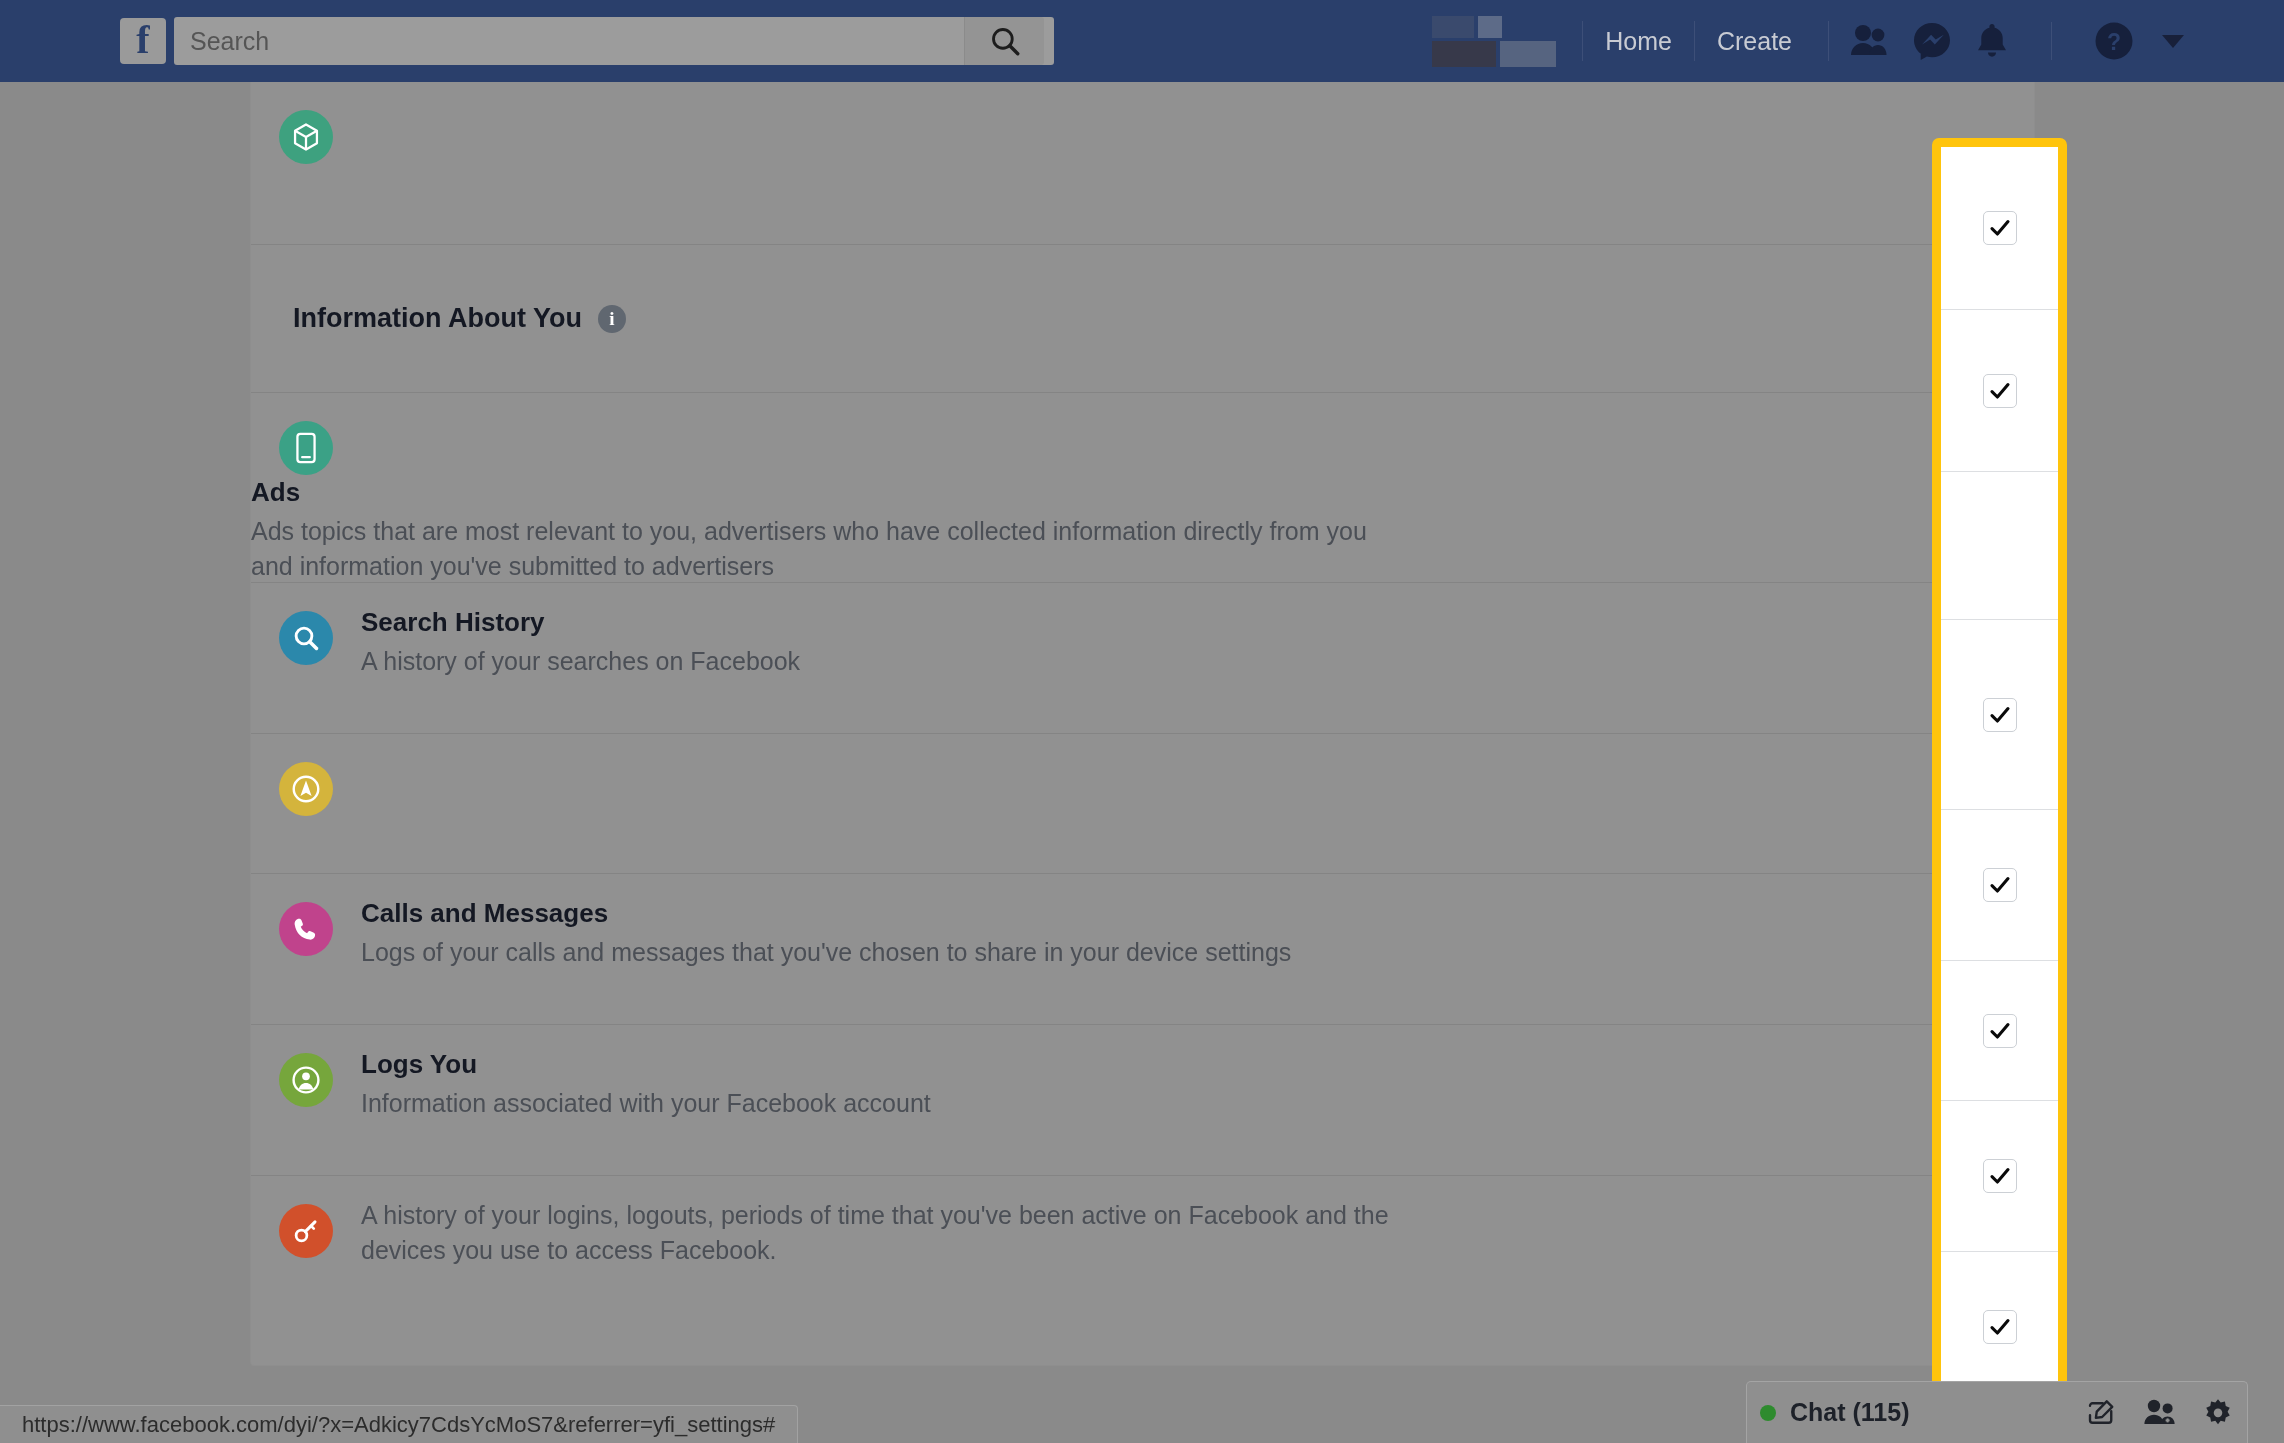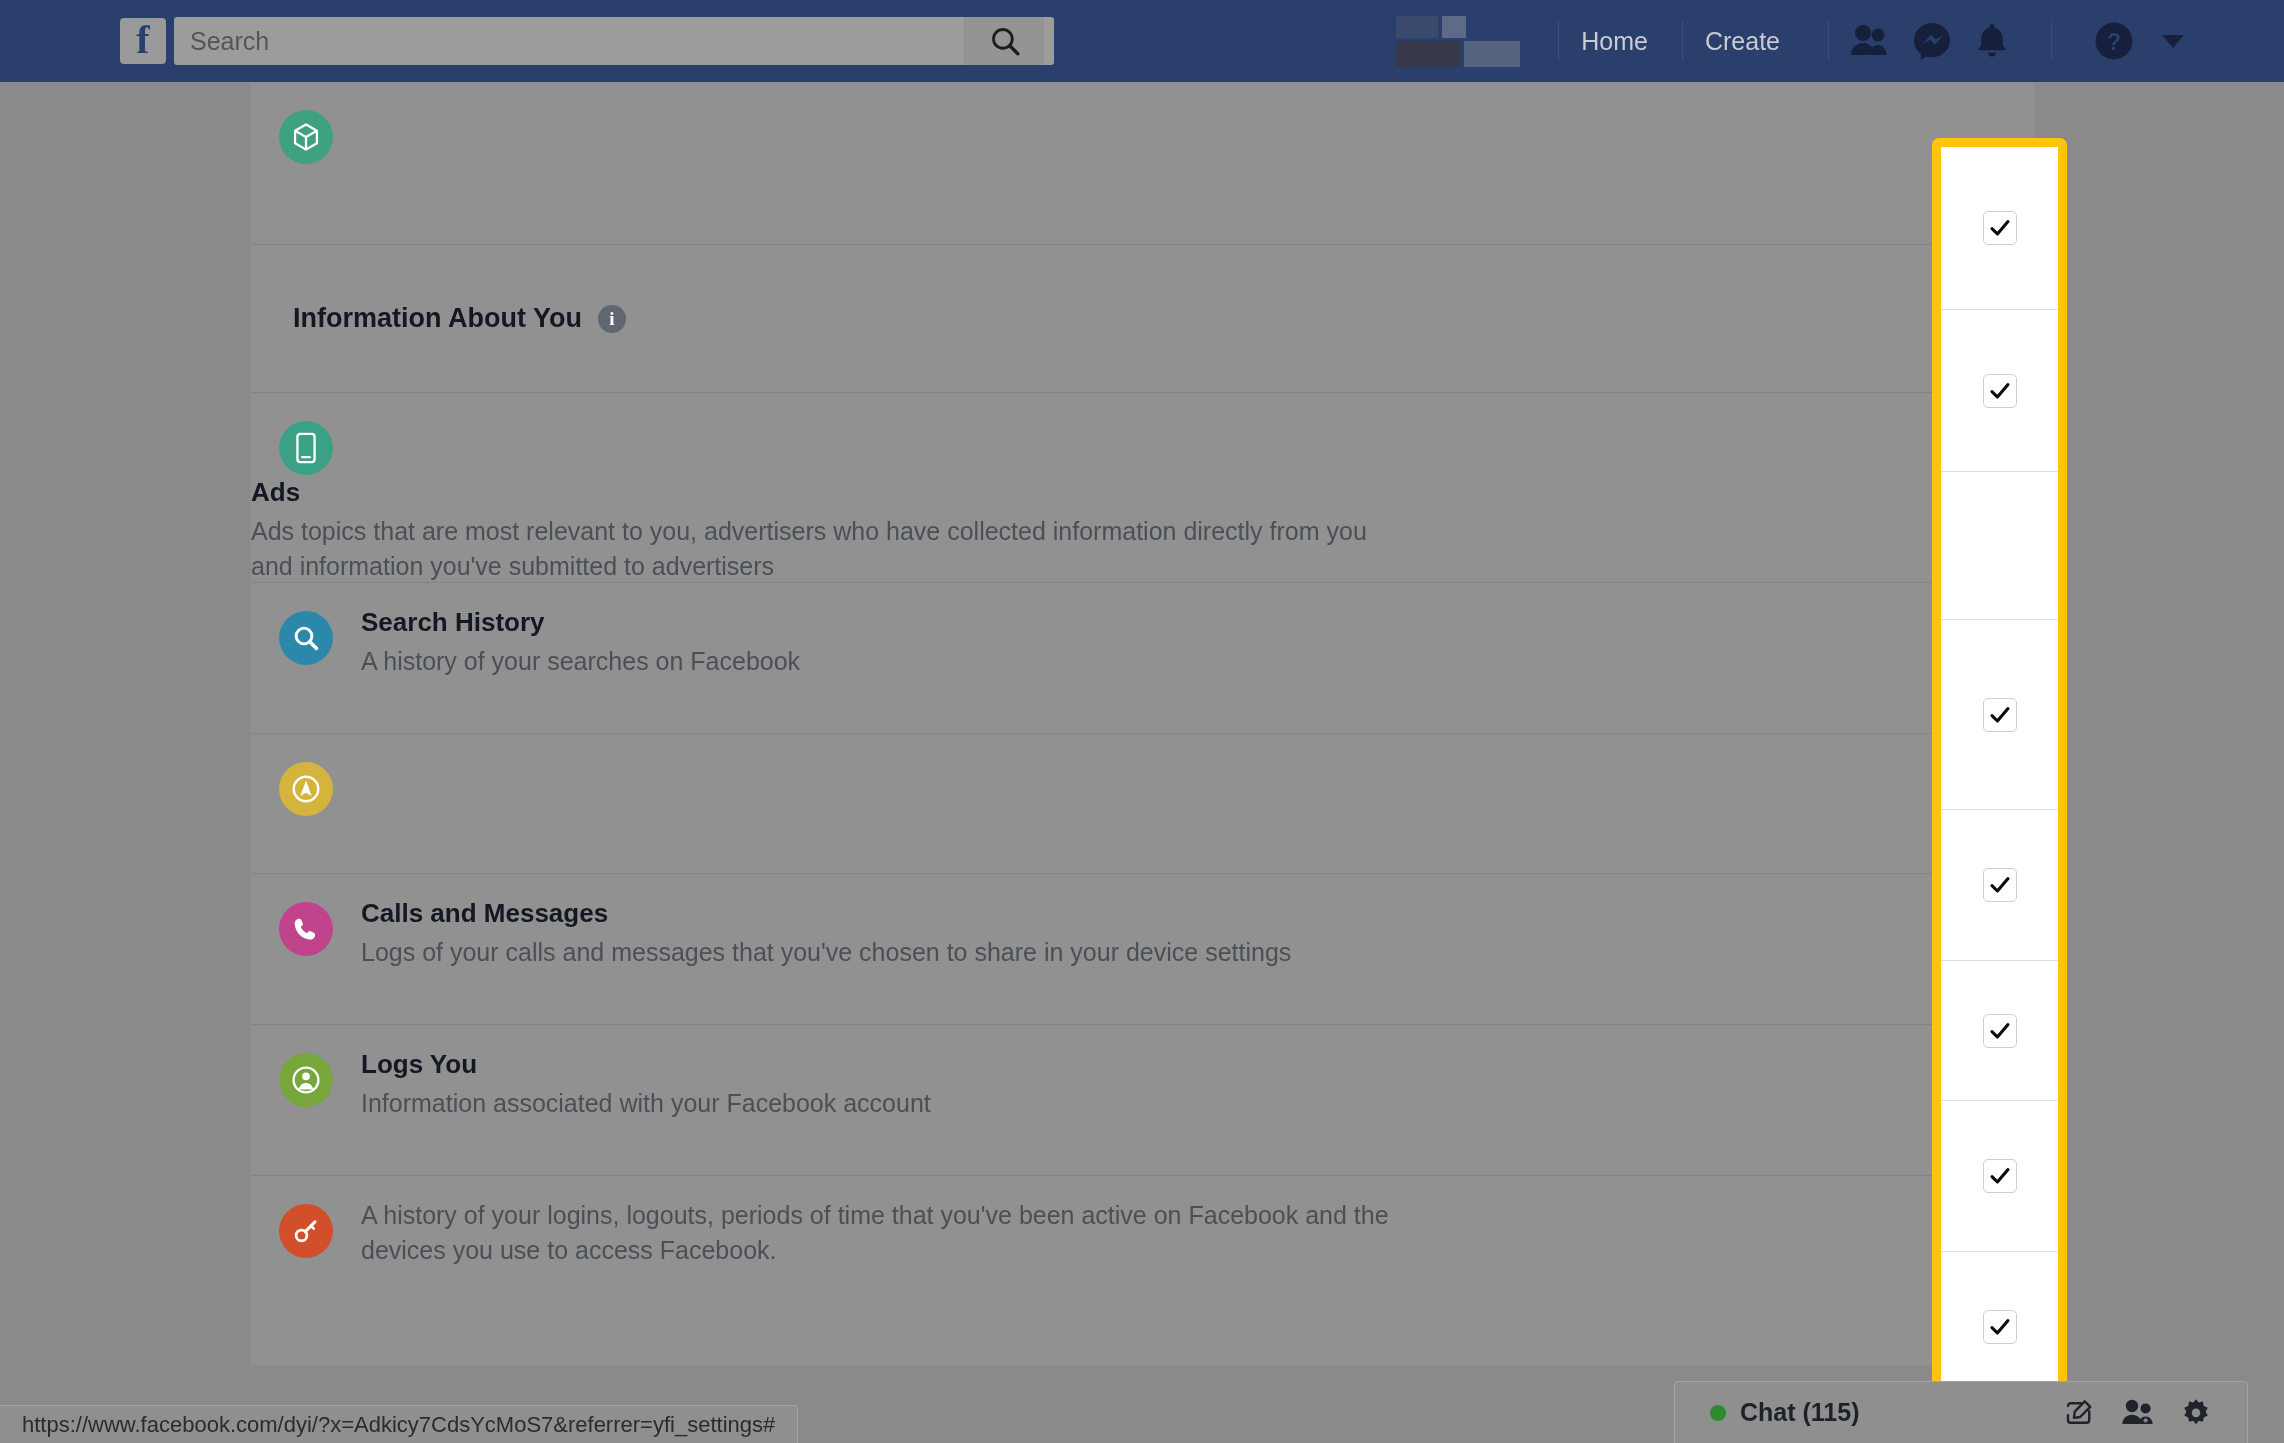--- a/index.html
+++ b/index.html
@@ -36,21 +36,21 @@
     font-size: 25px; color: #404040; padding-left: 16px; width: 790px;
     font-family: "Liberation Sans", sans-serif;
   }
   .search-input::placeholder { color: #555; opacity: 1; }
   .search-btn {
     width: 80px; height: 48px; background: #949494;
     border-left: 1px solid #8b8b8b; border-radius: 0 3px 3px 0;
     display: flex; align-items: center; justify-content: center; cursor: pointer;
   }
 
-  #nav-right { margin-left: auto; display: flex; align-items: center; margin-right: 100px; gap: 12px; }
+  #nav-right { margin-left: auto; display: flex; align-items: center; margin-right: 100px; gap: 0; }
   .name-blur { display: flex; flex-direction: column; gap: 3px; margin-right: 26px; }
   .blur-row { display: flex; gap: 4px; }
   .blur-a { width: 42px; height: 22px; background: #3a4a6d; }
   .blur-b { width: 24px; height: 22px; background: #5d6b88; }
   .blur-c { width: 64px; height: 26px; background: #37394a; }
   .blur-d { width: 56px; height: 26px; background: #566480; }
   .nav-link {
     color: #c8cbd3; font-size: 25px; padding: 0 22px; cursor: pointer;
     border-left: 1px solid #3d4f78; line-height: 40px;
   }
@@ -131,24 +131,24 @@
     position: absolute; left: 0; bottom: 0; height: 38px;
     background: #8f8f8f; border: 1px solid #a2a2a2; border-left: 0; border-bottom: 0;
     border-radius: 0 4px 0 0;
     display: flex; align-items: center; padding: 0 22px;
     font-size: 22px; color: #2c2c2c; z-index: 45;
     white-space: nowrap;
   }
 
   
   #chatbar {
-    position: absolute; right: 36px; bottom: 0; width: 574px; height: 62px;
+    position: absolute; right: 36px; bottom: 0; width: 502px; height: 62px;
     background: #8f8f8f; border: 1px solid #a4a4a4; border-bottom: 0;
     border-radius: 5px 5px 0 0;
-    display: flex; align-items: center; padding: 0 35px; z-index: 45;
+    display: flex; align-items: center; padding: 0 13px; z-index: 45;
   }
   .green-dot { width: 16px; height: 16px; border-radius: 50%; background: #2e8b2e; margin-right: 14px; }
   .chat-label { font-size: 25px; font-weight: bold; color: #1d2129; }
   .chat-icons { margin-left: auto; display: flex; align-items: center; gap: 26px; }
   .chat-ic { cursor: pointer; display: flex; align-items: center; }
 </style>
 </head>
 <body>
 
 <div id="page">

